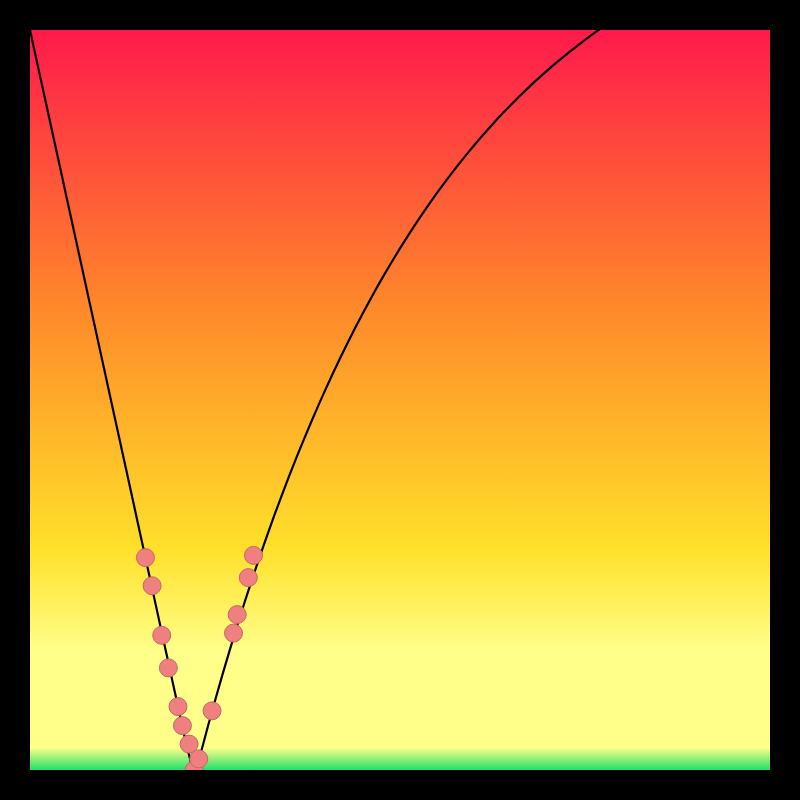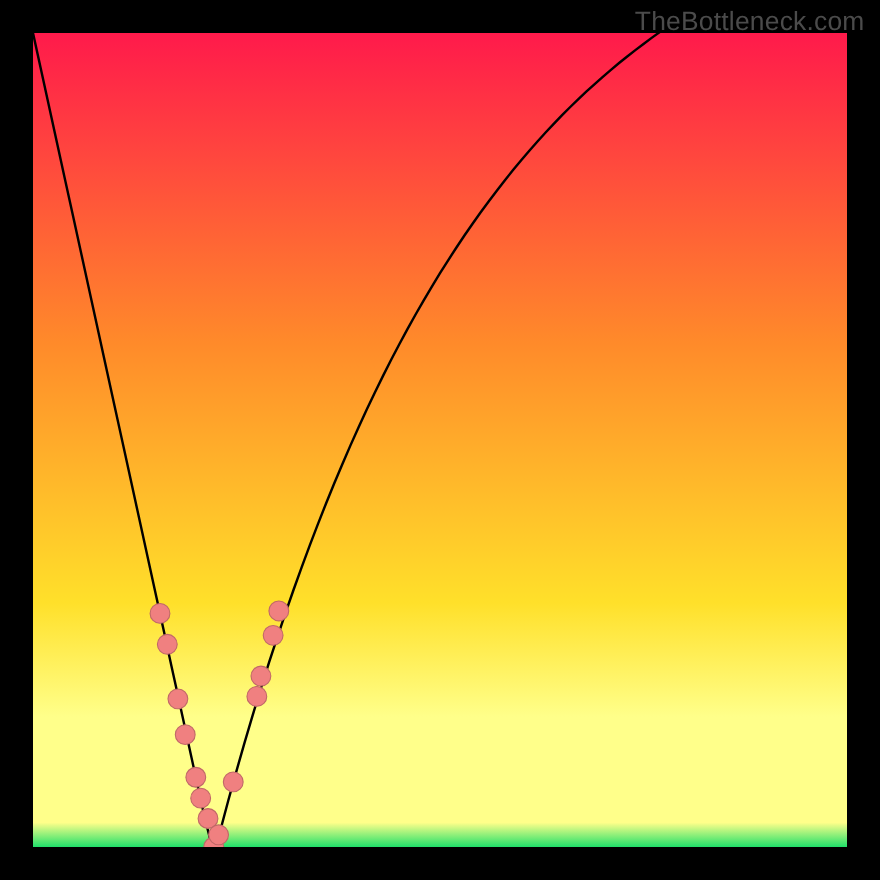--- a/index.html
+++ b/index.html
@@ -69,14 +69,13 @@
             <circle cx="168.72" cy="728.90" r="9" fill="#f08080" stroke="#c06868" stroke-width="1"></circle>
             <circle cx="182.04" cy="680.80" r="9" fill="#f08080" stroke="#c06868" stroke-width="1"></circle>
             <circle cx="203.50" cy="603.10" r="9" fill="#f08080" stroke="#c06868" stroke-width="1"></circle>
             <circle cx="207.20" cy="584.60" r="9" fill="#f08080" stroke="#c06868" stroke-width="1"></circle>
             <circle cx="218.30" cy="547.60" r="9" fill="#f08080" stroke="#c06868" stroke-width="1"></circle>
             <circle cx="223.48" cy="525.40" r="9" fill="#f08080" stroke="#c06868" stroke-width="1"></circle>
           </g>
       </g>
     </svg>
   </div>
-  <div class="watermark">TheBottleneck.com</div>
 </div>
 
 </body></html>

